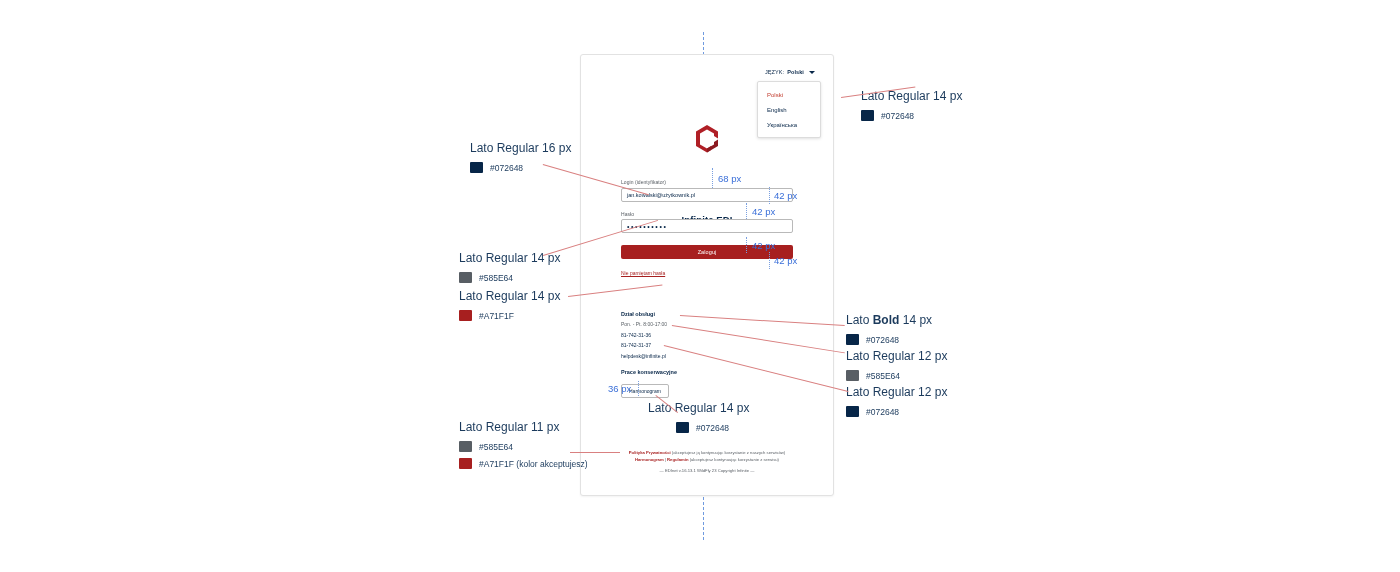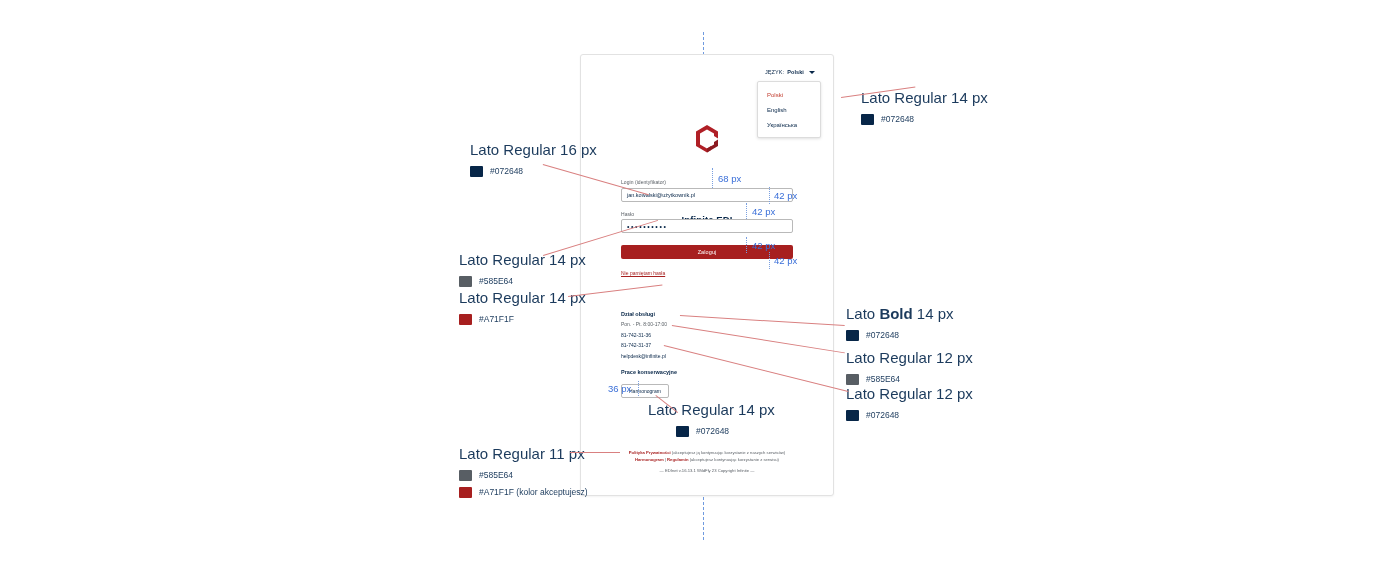--- a/index.html
+++ b/index.html
@@ -95,21 +95,21 @@
   
   .sp{
     position:absolute;font-size:9.5px;color:#3a6fd8;white-space:nowrap;
   }
   .sp-tick{
     position:absolute;border-left:1px dotted #7aa0e0;width:0;
   }
 
   
   .anno{position:absolute;white-space:nowrap;}
-  .anno-title{font-size:15px;color:#1b3a5c;line-height:1.25;}
+  .anno-title{font-size:12px;color:#1b3a5c;line-height:1.25;}
   .anno-title b{font-weight:bold;}
   .swatch-row{display:flex;align-items:center;gap:7px;margin-top:6px;}
   .sw{width:13px;height:11px;border-radius:1px;}
   .sw-navy{background:#072648;}
   .sw-gray{background:#585e64;}
   .sw-red{background:#a71f1f;}
   .sw-label{font-size:8.5px;color:#1b3a5c;text-align:center;}
 
   
   .leader{position:absolute;transform-origin:0 0;height:0;border-top:1px solid #d98080;}
@@ -229,41 +229,41 @@
   </div>
 
   <div class="anno" style="left:459px;top:289px;">
     <div class="anno-title">Lato Regular 14 px</div>
     <div class="swatch-row">
       <span class="sw sw-red"></span>
       <span class="sw-label">#A71F1F</span>
     </div>
   </div>
 
-  <div class="anno" style="left:459px;top:445px;">
+  <div class="anno" style="left:459px;top:420px;">
     <div class="anno-title">Lato Regular 11 px</div>
     <div class="swatch-row">
       <span class="sw sw-gray"></span>
       <span class="sw-label">#585E64</span>
     </div>
     <div class="swatch-row">
       <span class="sw sw-red"></span>
       <span class="sw-label">#A71F1F (kolor akceptujesz)</span>
     </div>
   </div>
 
   <div class="anno" style="left:861px;top:89px;">
     <div class="anno-title">Lato Regular 14 px</div>
     <div class="swatch-row">
       <span class="sw sw-navy"></span>
       <span class="sw-label">#072648</span>
     </div>
   </div>
 
-  <div class="anno" style="left:846px;top:305px;">
+  <div class="anno" style="left:846px;top:313px;">
     <div class="anno-title">
       <span>Lato </span><b>Bold</b><span> 14 px</span>
     </div>
     <div class="swatch-row">
       <span class="sw sw-navy"></span>
       <span class="sw-label">#072648</span>
     </div>
   </div>
 
   <div class="anno" style="left:846px;top:349px;">

